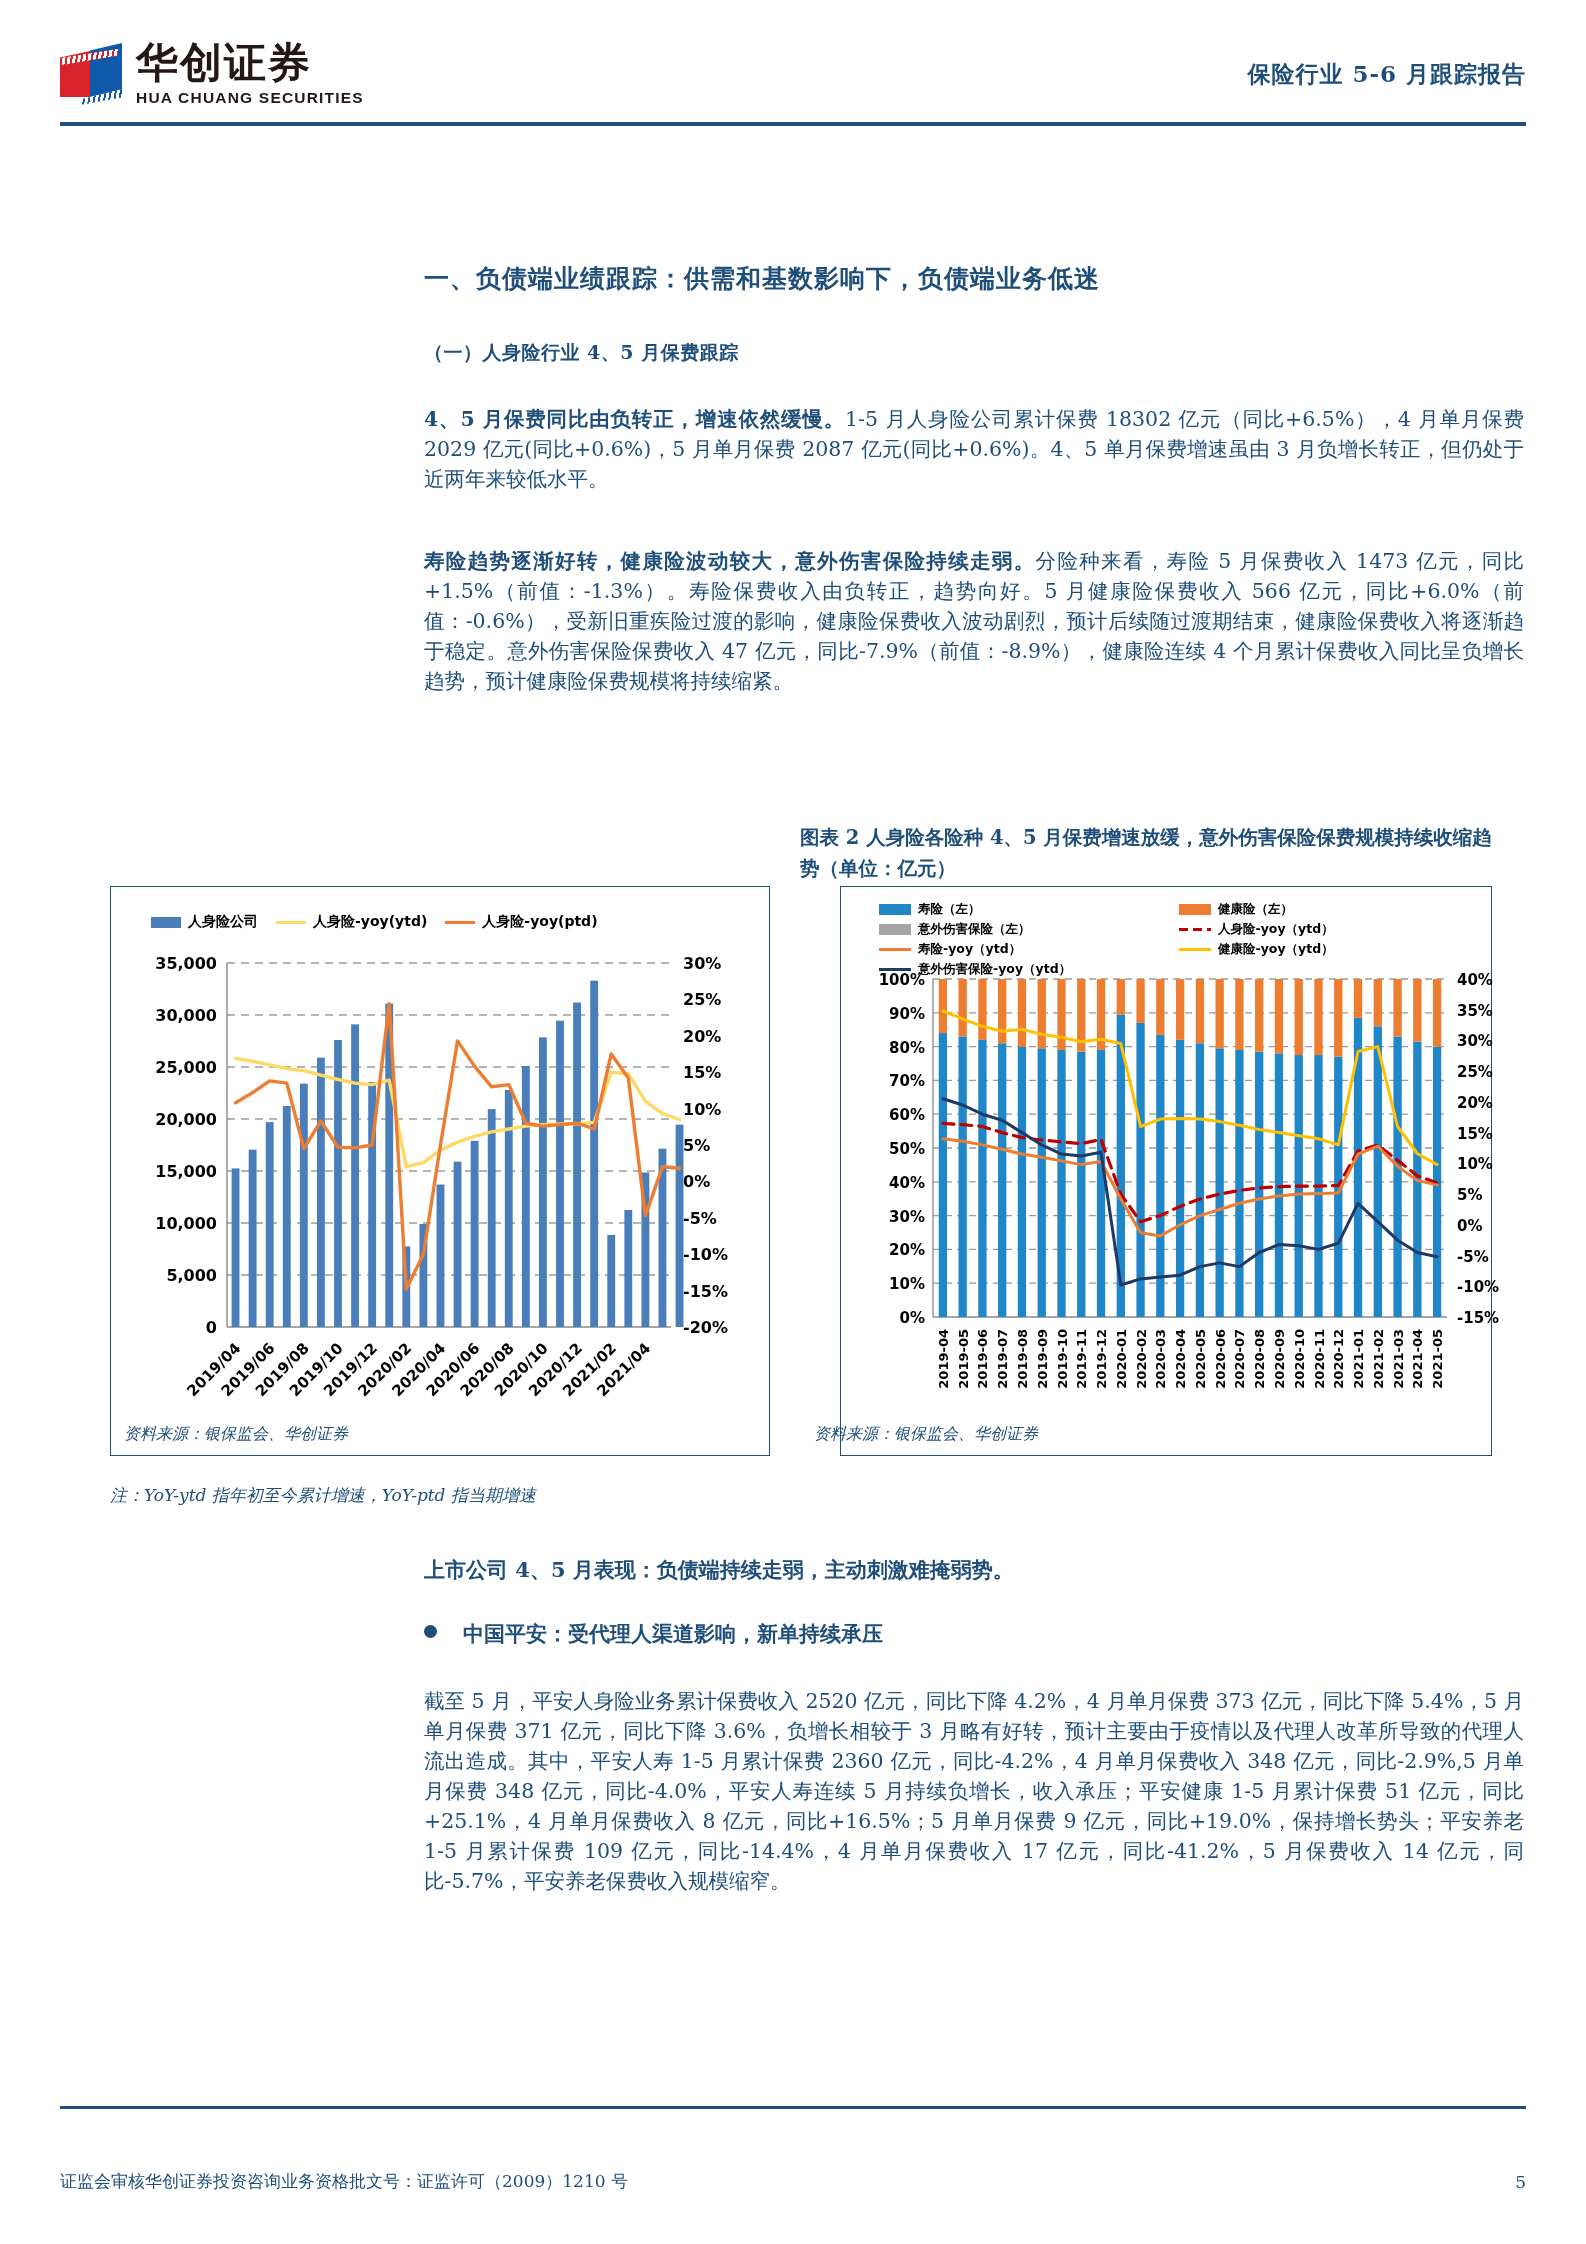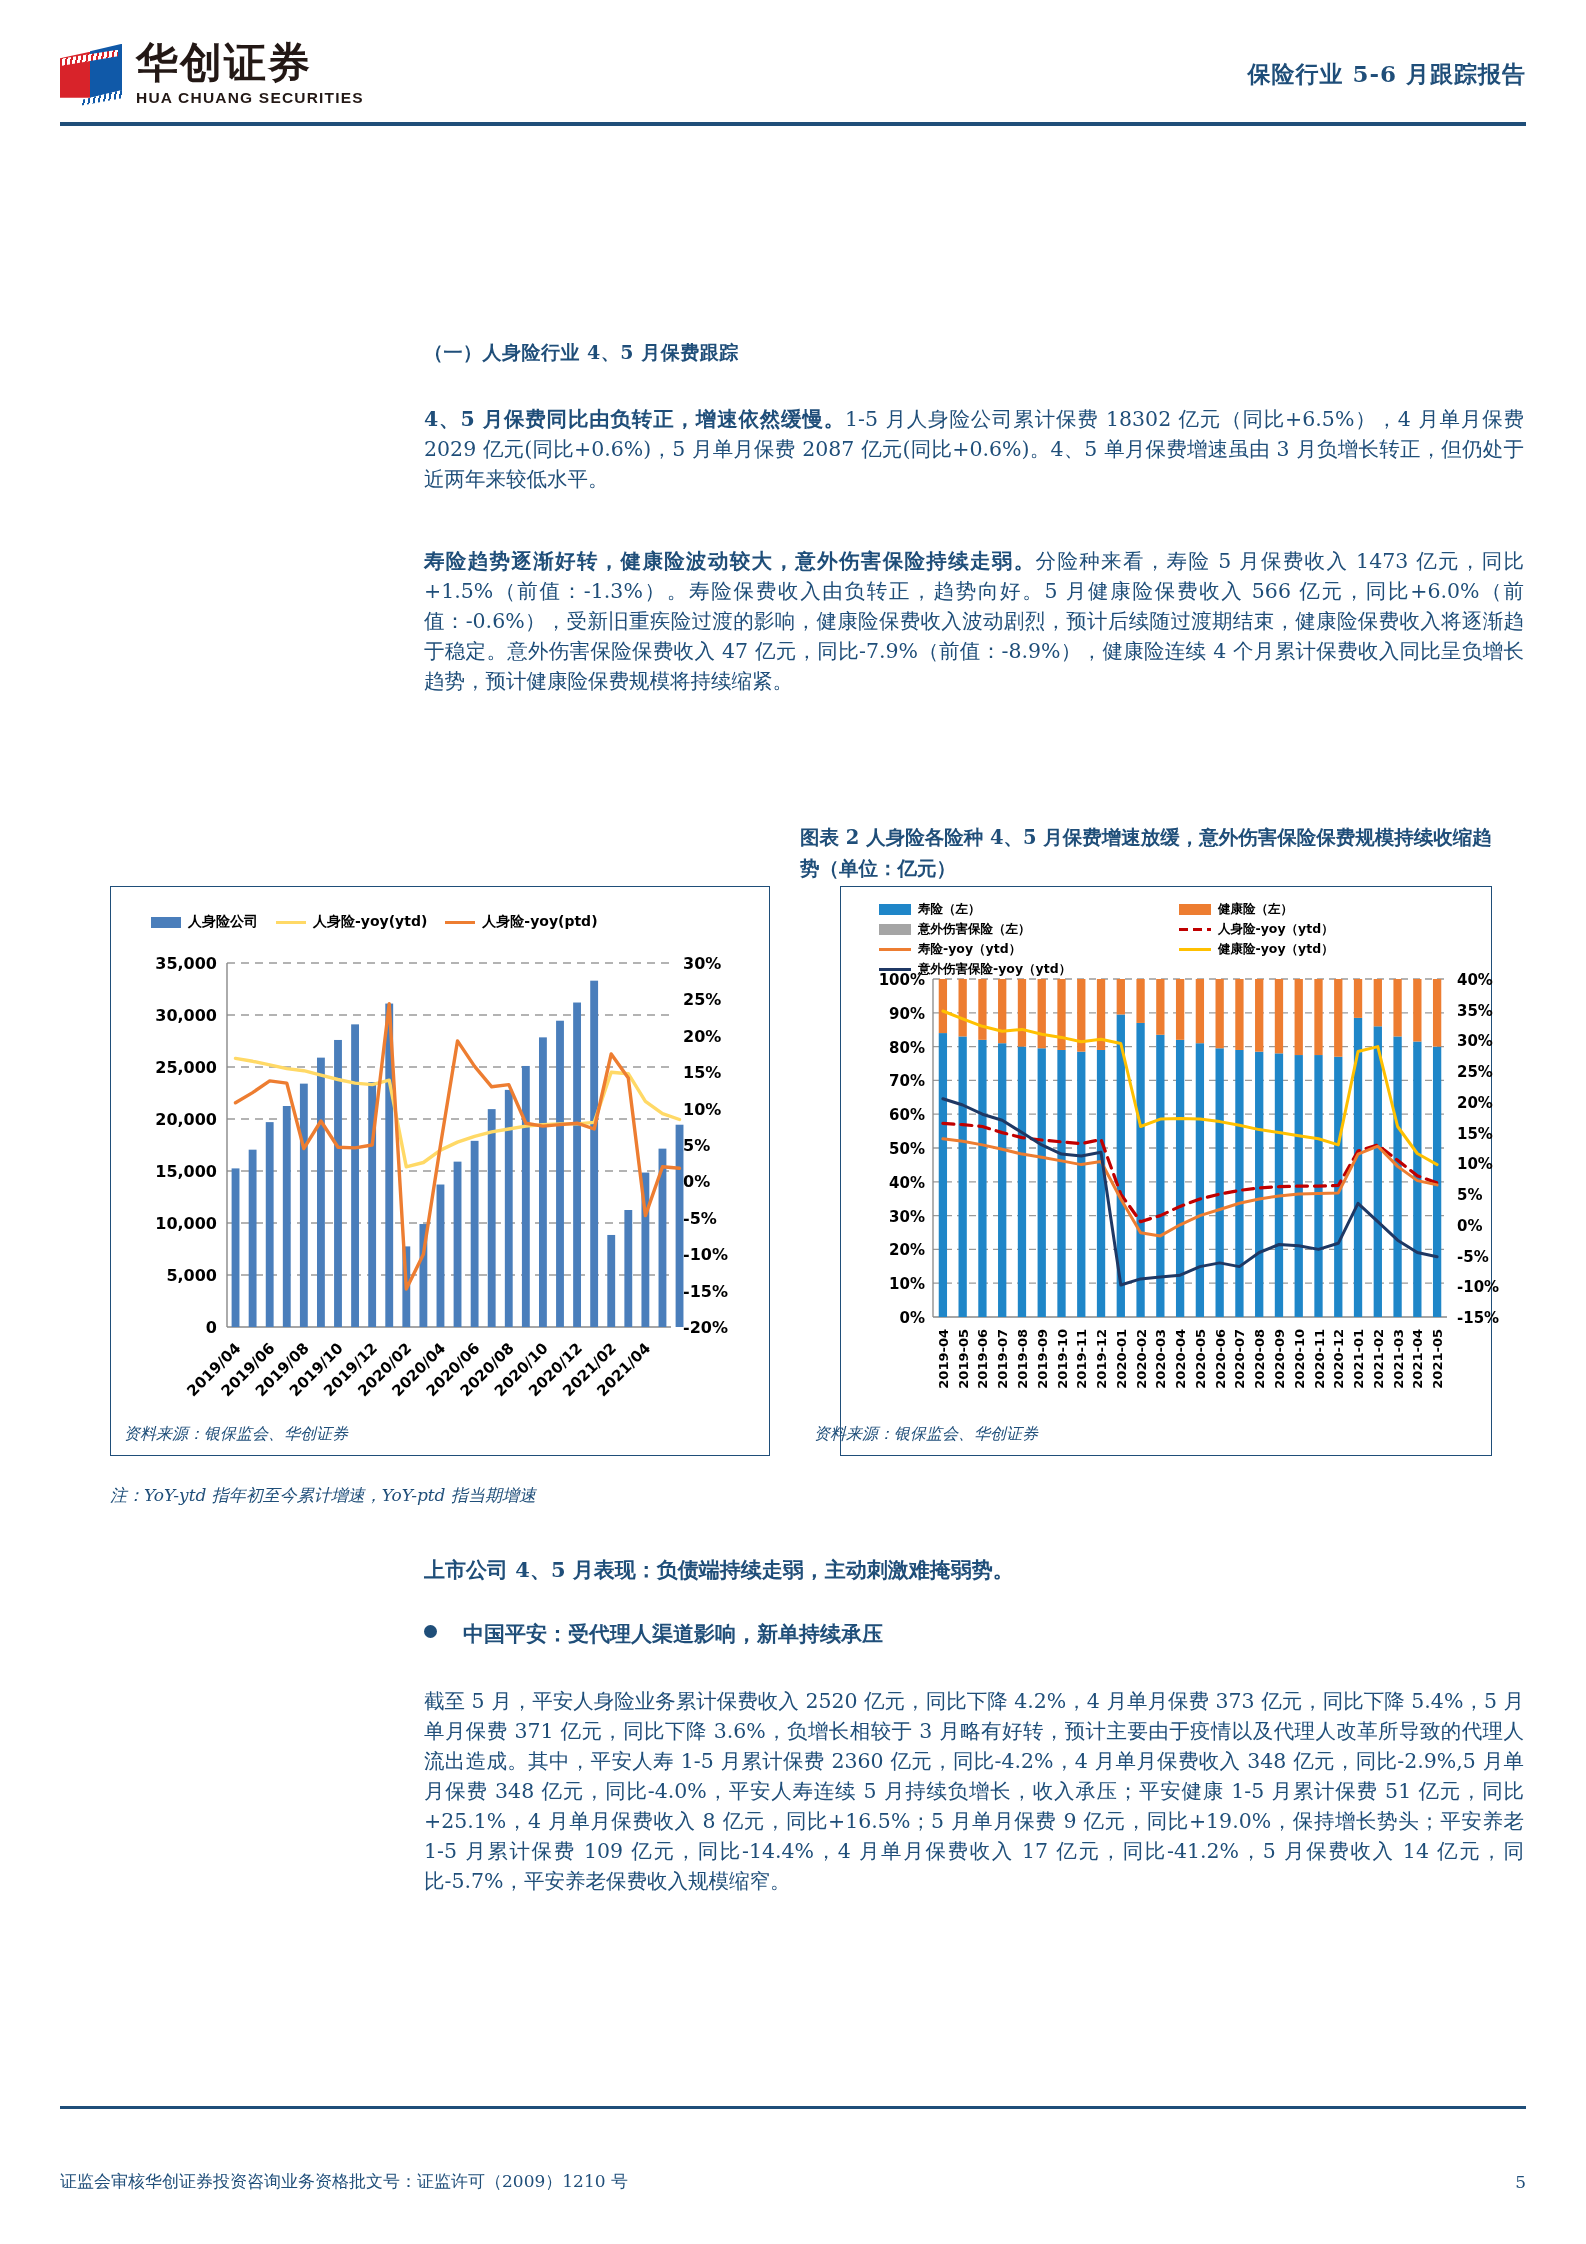--- a/index.html
+++ b/index.html
@@ -17,21 +17,21 @@
     overflow: hidden;
   }
 
   
   .header {
     position: absolute;
     left: 60px; top: 28px;
     width: 1466px; height: 92px;
     display: flex; align-items: center; justify-content: space-between;
   }
-  .logo-wrap { display: flex; align-items: flex-end; gap: 14px; }
+  .logo-wrap { display: flex; align-items: center; gap: 14px; }
   .logo-mark { width: 62px; height: 62px; position: relative; }
   .logo-mark .red {
     position: absolute; left: 0; top: 8px; width: 30px; height: 46px;
     background: #d8232a;
     clip-path: polygon(0 14%, 100% 0, 100% 100%, 0 100%);
   }
   .logo-mark .blue {
     position: absolute; left: 30px; top: 0px; width: 32px; height: 54px;
     background: #1059a8;
     clip-path: polygon(0 14%, 100% 0, 100% 86%, 0 100%);
@@ -181,20 +181,21 @@
       </div>
       <div class="logo-text">
         <div class="logo-cn">华创证券</div>
         <div class="logo-en">HUA CHUANG SECURITIES</div>
       </div>
     </div>
     <div class="header-title">保险行业 5-6 月跟踪报告</div>
   </div>
   <div class="header-rule"></div>
 
+  <div class="h1">一、负债端业绩跟踪：供需和基数影响下，负债端业务低迷</div>
   <div class="h2">（一）人身险行业 4、5 月保费跟踪</div>
 
   <div class="para" id="para1">
     <b>4、5 月保费同比由负转正，增速依然缓慢。</b><span>1-5 月人身险公司累计保费 18302 亿元（同比+6.5%），4 月单月保费 2029 亿元(同比+0.6%)，5 月单月保费 2087 亿元(同比+0.6%)。4、5 单月保费增速虽由 3 月负增长转正，但仍处于近两年来较低水平。</span>
   </div>
 
   <div class="para" id="para2">
     <b>寿险趋势逐渐好转，健康险波动较大，意外伤害保险持续走弱。</b><span>分险种来看，寿险 5 月保费收入 1473 亿元，同比+1.5%（前值：-1.3%）。寿险保费收入由负转正，趋势向好。5 月健康险保费收入 566 亿元，同比+6.0%（前值：-0.6%），受新旧重疾险过渡的影响，健康险保费收入波动剧烈，预计后续随过渡期结束，健康险保费收入将逐渐趋于稳定。意外伤害保险保费收入 47 亿元，同比-7.9%（前值：-8.9%），健康险连续 4 个月累计保费收入同比呈负增长趋势，预计健康险保费规模将持续缩紧。</span>
   </div>
 

